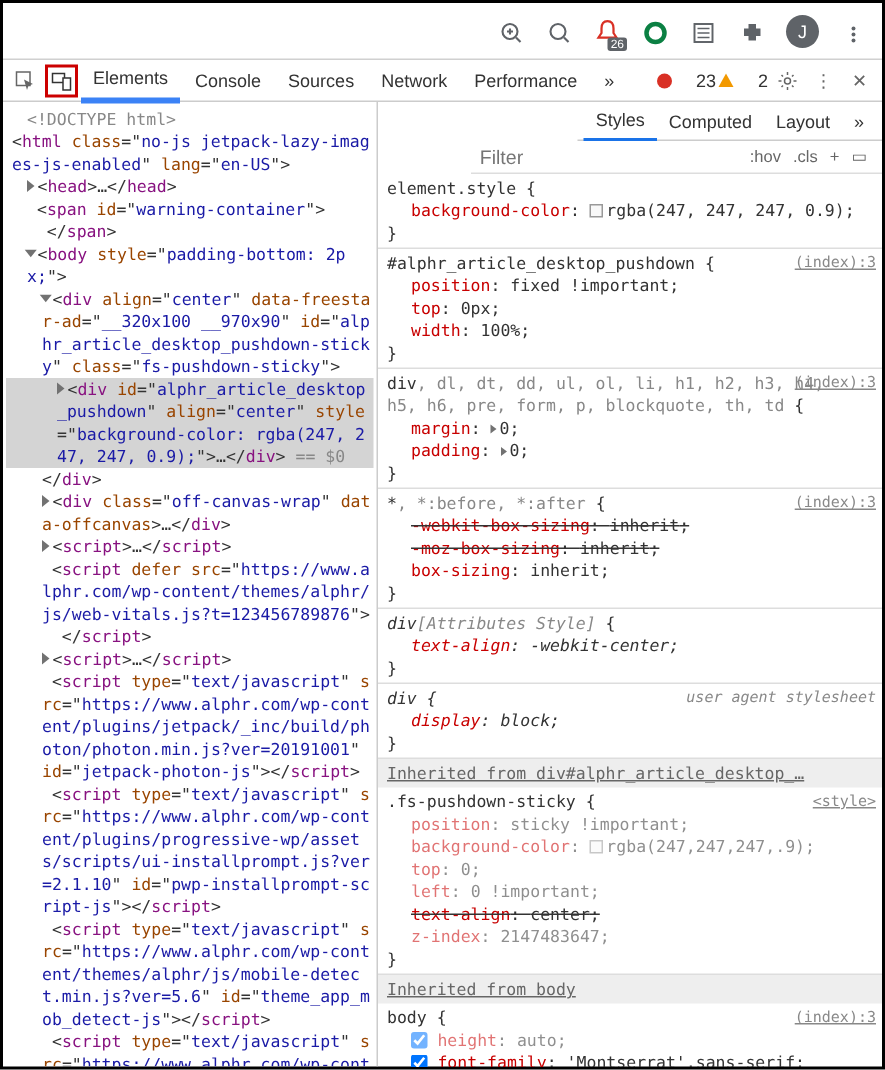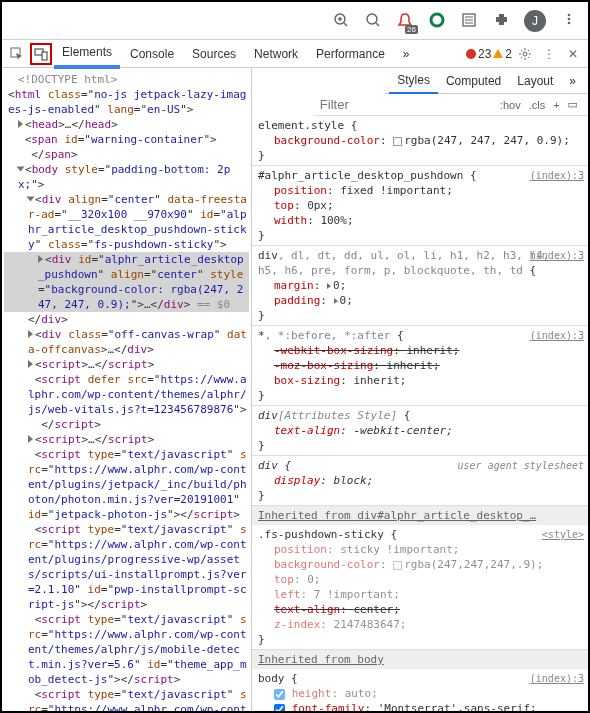--- a/index.html
+++ b/index.html
@@ -1,28 +1,28 @@
 <!DOCTYPE html>
 <html><head>
 <meta charset="utf-8">
 <style>
 * { margin: 0; padding: 0; box-sizing: border-box; }
 body { font-family: -apple-system, BlinkMacSystemFont, "Segoe UI", sans-serif; font-size: 11px; color: #333; background: #fff; width: 590px; height: 713px; overflow: hidden; border: 2px solid #000; }
 .browser-toolbar { height: 38px; background: #fff; border-bottom: 1px solid #d0d0d0; display: flex; align-items: center; justify-content: flex-end; padding: 0 10px; gap: 14px; }
-.toolbar-icon { width: 18px; height: 18px; display: flex; align-items: flex-start; justify-content: center; color: #5f6368; }
+.toolbar-icon { width: 18px; height: 18px; display: flex; align-items: flex-end; justify-content: center; color: #5f6368; }
 .notif-icon { position: relative; }
 .notif-badge { position: absolute; bottom: -4px; right: -4px; background: #5f6368; color: #fff; font-size: 8px; padding: 0 2px; border-radius: 2px; }
 .avatar { width: 22px; height: 22px; border-radius: 50%; background: #5f6368; color: #fff; display: flex; align-items: center; justify-content: center; font-size: 12px; }
 .devtools-tabs { height: 28px; border-bottom: 1px solid #ccc; display: flex; align-items: center; padding: 0 4px; gap: 2px; font-size: 12px; color: #333; }
 .tab-icon { width: 22px; height: 22px; display: flex; align-items: center; justify-content: center; color: #666; }
 .tab-icon.selected { border: 2px solid #c00; }
 .tab { padding: 6px 8px; cursor: pointer; }
 .tab.active { border-bottom: 4px solid #3b82f6; color: #333; }
 .tab-spacer { flex: 1; }
-.error-count { display: flex; align-items: center; gap: 2px; }
+.error-count { display: flex; align-items: center; gap: 16px; }
 .err-dot { width: 10px; height: 10px; border-radius: 50%; background: #d93025; display: inline-block; }
 .warn-tri { width: 0; height: 0; border-left: 5px solid transparent; border-right: 5px solid transparent; border-bottom: 9px solid #f29900; display: inline-block; }
 .main-split { display: flex; height: calc(100% - 66px); }
 .elements-panel { width: 250px; border-right: 1px solid #ccc; overflow: hidden; padding: 4px 2px; font-family: Menlo, Consolas, monospace; font-size: 11px; line-height: 15px; }
 .styles-panel { flex: 1; overflow: hidden; display: flex; flex-direction: column; align-items: flex-end; }
 .dom-line { white-space: pre-wrap; word-break: break-all; padding-left: 4px; }
 .dom-line.indent1 { padding-left: 14px; }
 .dom-line.indent2 { padding-left: 24px; }
 .dom-line.indent3 { padding-left: 34px; }
 .dom-line.highlighted { background: #d4d4d4; }
@@ -219,21 +219,21 @@
         <div class="prop-line" style="font-style:italic"><span class="prop-name">display</span>: <span class="prop-val">block</span>;</div>
         <div>}</div>
       </div>
       <div class="inherited-bar"><span>Inherited from </span><span>div#alphr_article_desktop_…</span></div>
       <div class="rule-block">
         <span class="rule-source">&lt;style&gt;</span>
         <div><span class="selector">.fs-pushdown-sticky</span> {</div>
         <div class="prop-line" style="opacity:.55"><span class="prop-name">position</span>: <span class="prop-val">sticky !important</span>;</div>
         <div class="prop-line" style="opacity:.55"><span class="prop-name">background-color</span>: <span class="color-swatch" style="background:rgba(247,247,247,.9)"></span><span class="prop-val">rgba(247,247,247,.9)</span>;</div>
         <div class="prop-line" style="opacity:.55"><span class="prop-name">top</span>: <span class="prop-val">0</span>;</div>
-        <div class="prop-line" style="opacity:.55"><span class="prop-name">left</span>: <span class="prop-val">7 !important</span>;</div>
+        <div class="prop-line" style="opacity:.55"><span class="prop-name">left</span>: <span class="prop-val">0 !important</span>;</div>
         <div class="prop-line struck"><span class="prop-name">text-align</span>: <span class="prop-val">center</span>;</div>
         <div class="prop-line" style="opacity:.55"><span class="prop-name">z-index</span>: <span class="prop-val">2147483647</span>;</div>
         <div>}</div>
       </div>
       <div class="inherited-bar"><span>Inherited from </span><span>body</span></div>
       <div class="rule-block" style="position:relative">
         <span class="rule-source">(index):3</span>
         <div><span class="selector">body</span> {</div>
         <div class="prop-line" style="opacity:.55"><input type="checkbox" class="checkbox" checked="" style=""> <span class="prop-name">height</span>: <span class="prop-val">auto</span>;</div>
         <div class="prop-line"><input type="checkbox" class="checkbox" checked="" style=""> <span class="prop-name">font-family</span>: <span class="prop-val">'Montserrat',sans-serif</span>;</div>

